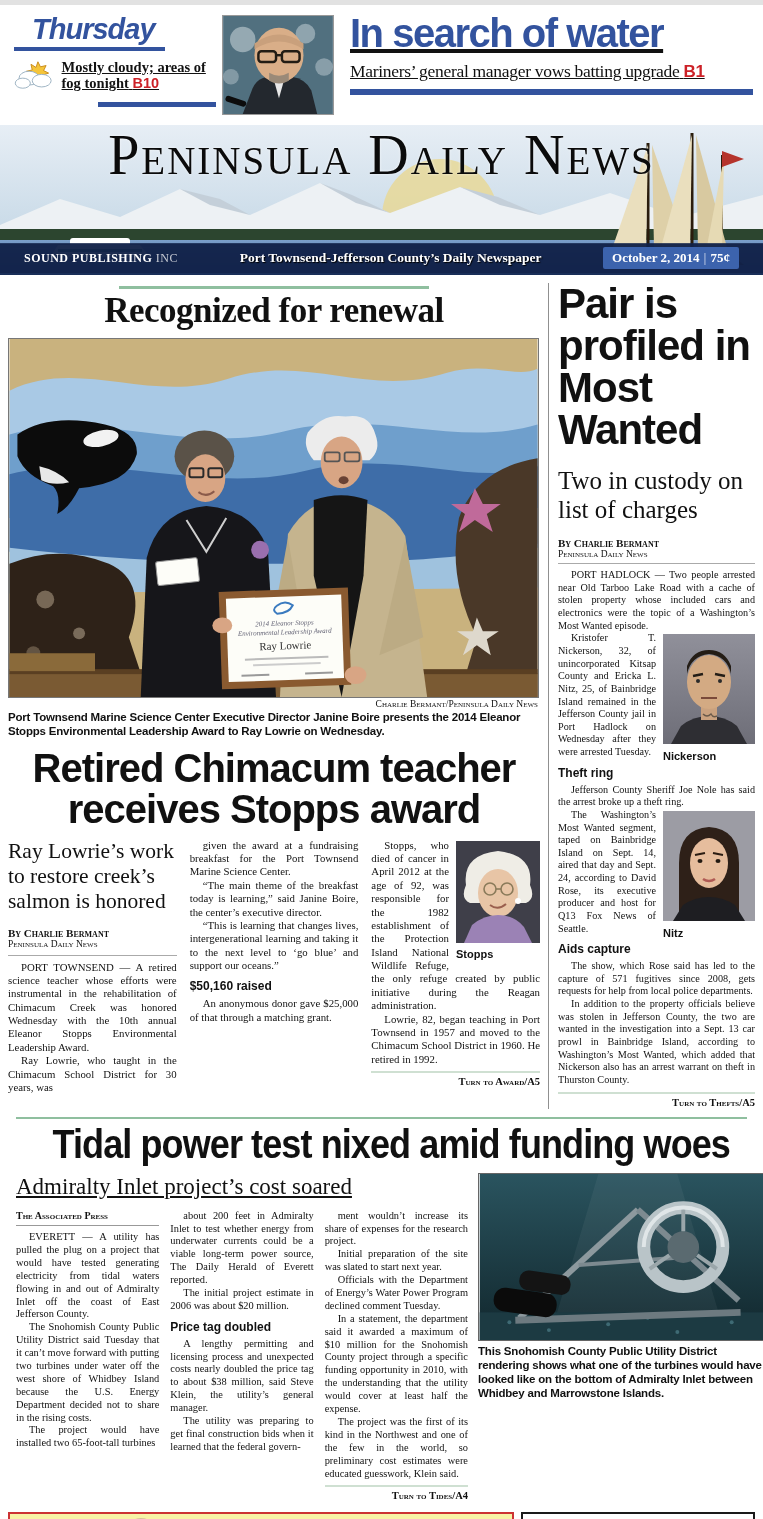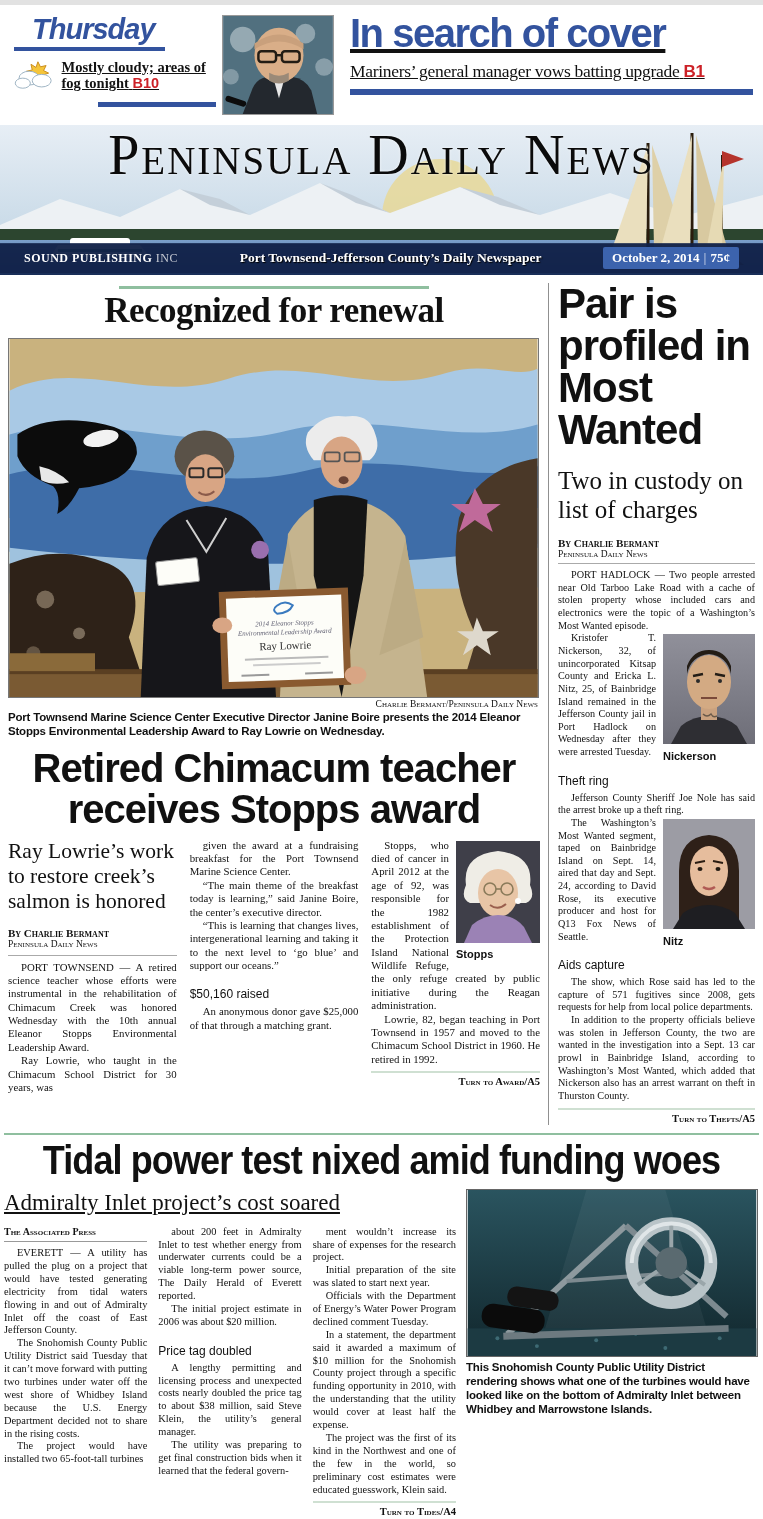--- a/index.html
+++ b/index.html
@@ -55,35 +55,35 @@
              line-height: 1.22; letter-spacing: -0.2px; }
   .award-head { text-align: center; font-family: "Liberation Sans", sans-serif; font-weight: bold;
                 font-size: 40px; line-height: 1.02; letter-spacing: -1px; margin: 10px 0 9px; }
   .award-cols { display: flex; gap: 13px; }
   .acol { flex: 1; font-size: 10.8px; line-height: 1.24; text-align: justify; }
   .deck { font-size: 21.5px; line-height: 1.18; text-align: left; margin-bottom: 12px; }
   .byline { font-variant: small-caps; font-weight: bold; font-size: 11px; line-height: 1.1; }
   .byorg  { font-variant: small-caps; font-size: 9.5px; }
   .by-rule { border-bottom: 1.5px solid #aaa; margin: 4px 0 5px; }
   .acol p, .wbody p, .tcol p { text-indent: 13px; }
-  .subhead { font-family: "Liberation Sans", sans-serif; font-weight: normal; font-size: 12px;
-             margin: 15px 0 3px; text-indent: 0 !important; text-align: left; }
+  .subhead { font-family: "Liberation Sans", sans-serif; font-weight: bold; font-size: 12px;
+             margin: 7px 0 3px; text-indent: 0 !important; text-align: left; }
   figure.floatfig { float: right; margin: 2px 0 3px 7px; }
   figure.floatfig figcaption { font-family: "Liberation Sans", sans-serif; font-weight: bold;
                                font-size: 11px; margin-top: 2px; }
   .turnto { clear: both; text-align: right; font-variant: small-caps; font-weight: bold;
             font-size: 10.5px; border-top: 2px solid #cfe0d2; padding-top: 2px; margin-top: 5px; }
 
   .wanted-head { font-family: "Liberation Sans", sans-serif; font-weight: bold; font-size: 42px;
                  line-height: 1.0; letter-spacing: -1px; margin: 0 0 16px; }
   .wanted-deck { font-size: 25px; line-height: 1.14; margin-bottom: 13px; }
   .wbody { font-size: 10.2px; line-height: 1.24; text-align: justify; }
 
   
-  .tidal { padding: 0 4px; margin-top: 8px; }
+  .tidal { padding: 0 16px; margin-top: 8px; }
   .tidal-rule { height: 2px; background: #8fbf9f; margin-bottom: 4px; }
   .tidal-head { font-family: "Liberation Sans", sans-serif; font-weight: bold; font-size: 40px;
                 white-space: nowrap; text-align: center; transform: scaleX(.9);
                 transform-origin: center; letter-spacing: -1px; line-height: 1.05; }
   .tidal-main { display: flex; margin-top: 8px; }
   .tidal-left { width: 452px; flex: none; }
   .tidal-deck { font-size: 23px; margin-bottom: 10px; text-decoration: underline; }
   .tidal-cols { display: flex; gap: 11px; }
   .tcol { flex: 1; font-size: 10.4px; line-height: 1.24; text-align: justify; }
   .ap-byline { font-variant: small-caps; font-weight: bold; font-size: 10px;
@@ -139,21 +139,21 @@
       <polygon points="52,66 62,66 57,84" fill="#e8e8e8"></polygon>
       <ellipse cx="57" cy="40" rx="25" ry="28" fill="#d9ae88"></ellipse>
       <path d="M32,34 Q57,18 82,34 L82,28 Q57,10 32,28 Z" fill="#c9a07c"></path>
       <rect x="36" y="36" width="18" height="11" rx="3" fill="none" stroke="#221c14" stroke-width="2.5"></rect>
       <rect x="60" y="36" width="18" height="11" rx="3" fill="none" stroke="#221c14" stroke-width="2.5"></rect>
       <line x1="54" y1="40" x2="60" y2="40" stroke="#221c14" stroke-width="2.5"></line>
       <path d="M47,58 Q57,64 67,58 L67,66 Q57,72 47,66 Z" fill="#9a8a78"></path>
       <rect x="2" y="84" width="22" height="6" rx="3" fill="#0c0c0c" transform="rotate(18 13 87)"></rect>
     </svg>
     <div class="sky-right">
-      <div class="teaser-head">In search of cover</div>
+      <div class="teaser-head">In search of water</div>
       <div class="teaser-sub">
         <span>Mariners’ general manager vows batting upgrade</span>
         <span class="red">B1</span>
       </div>
       <div class="teaser-bar"></div>
     </div>
   </div>
 
   <div class="masthead">
     <svg viewBox="0 0 763 150" preserveAspectRatio="none">

